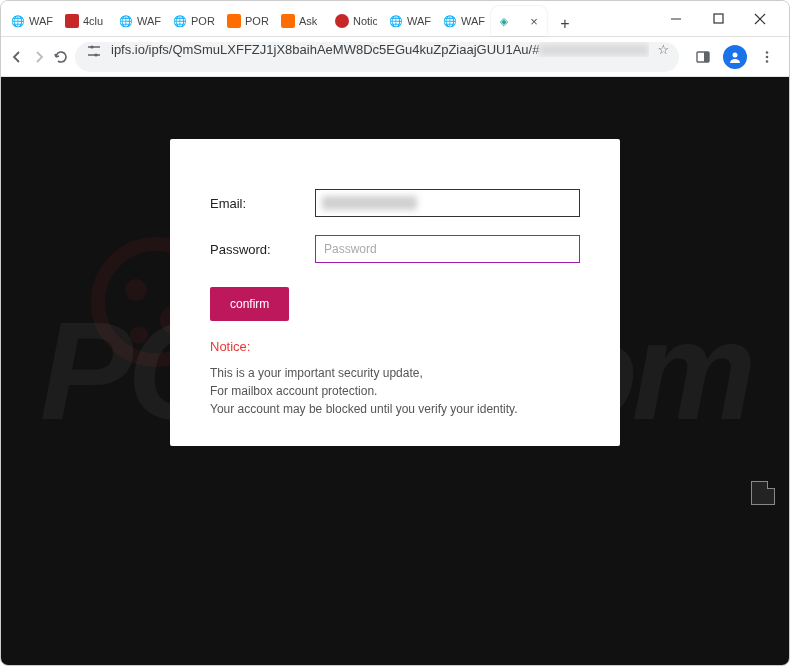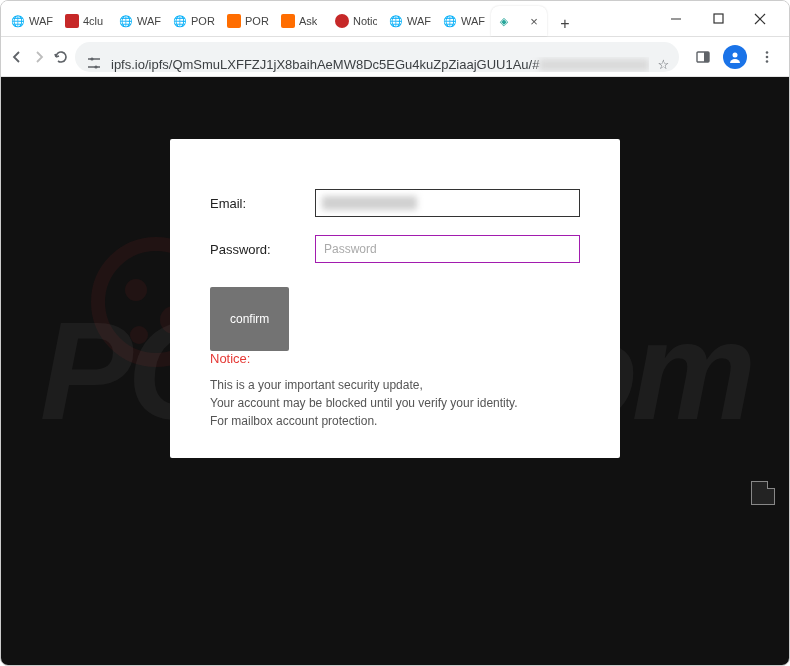--- a/index.html
+++ b/index.html
@@ -113,21 +113,21 @@
       color: #5f6368;
       border-radius: 50%;
     }
     .toolbtn.disabled { color: #bdbdbd; }
     .addressbar {
       flex: 1;
       height: 30px;
       background: #f1f3f4;
       border-radius: 15px;
       display: flex;
-      align-items: flex-end;
+      align-items: flex-start;
       padding: 0 10px;
       gap: 8px;
       font-size: 13px;
       color: #3c4043;
       position: relative;
     }
     .site-icon {
       width: 18px;
       height: 18px;
       display: flex;
@@ -234,33 +234,34 @@
       position: relative;
       background: #fff;
     }
     .email-blur::after{
       content:'';
       position:absolute;
       left:6px;top:6px;width:95px;height:14px;
       background:#d0d0d0;filter:blur(3px);border-radius:2px;
     }
     .confirm-btn {
-      background: #737373;
+      background: #be185d;
       color: #fff;
       border: none;
-      padding: 25px 20px;
+      padding: 10px 20px;
       font-size: 12px;
       border-radius: 2px;
       margin-top: 6px;
       cursor: pointer;
       text-align: center;
     }
     .notice-heading {
       color: #e53935;
       font-size: 13px;
+      margin-top: 18px;
       margin-bottom: 10px;
     }
     .notice-text {
       font-size: 12px;
       color: #555;
       line-height: 1.5;
     }
     .save-badge {
       position: absolute;
       right: 14px;
@@ -414,20 +415,20 @@
         <div class="email-blur"></div>
       </div>
       <div class="form-row">
         <div class="form-label">Password:</div>
         <input type="password" class="form-input" placeholder="Password" style="">
       </div>
       <button class="confirm-btn">confirm</button>
       <div class="notice-heading">Notice:</div>
       <div class="notice-text">
         <div>This is a your important security update,</div>
+        <div>For mailbox account protection.</div>
         <div>Your account may be blocked until you verify your identity.</div>
-        <div>For mailbox account protection.</div>
       </div>
     </div>
 
     <div class="save-badge"></div>
   </div>
 </div>
 
 </body></html>

